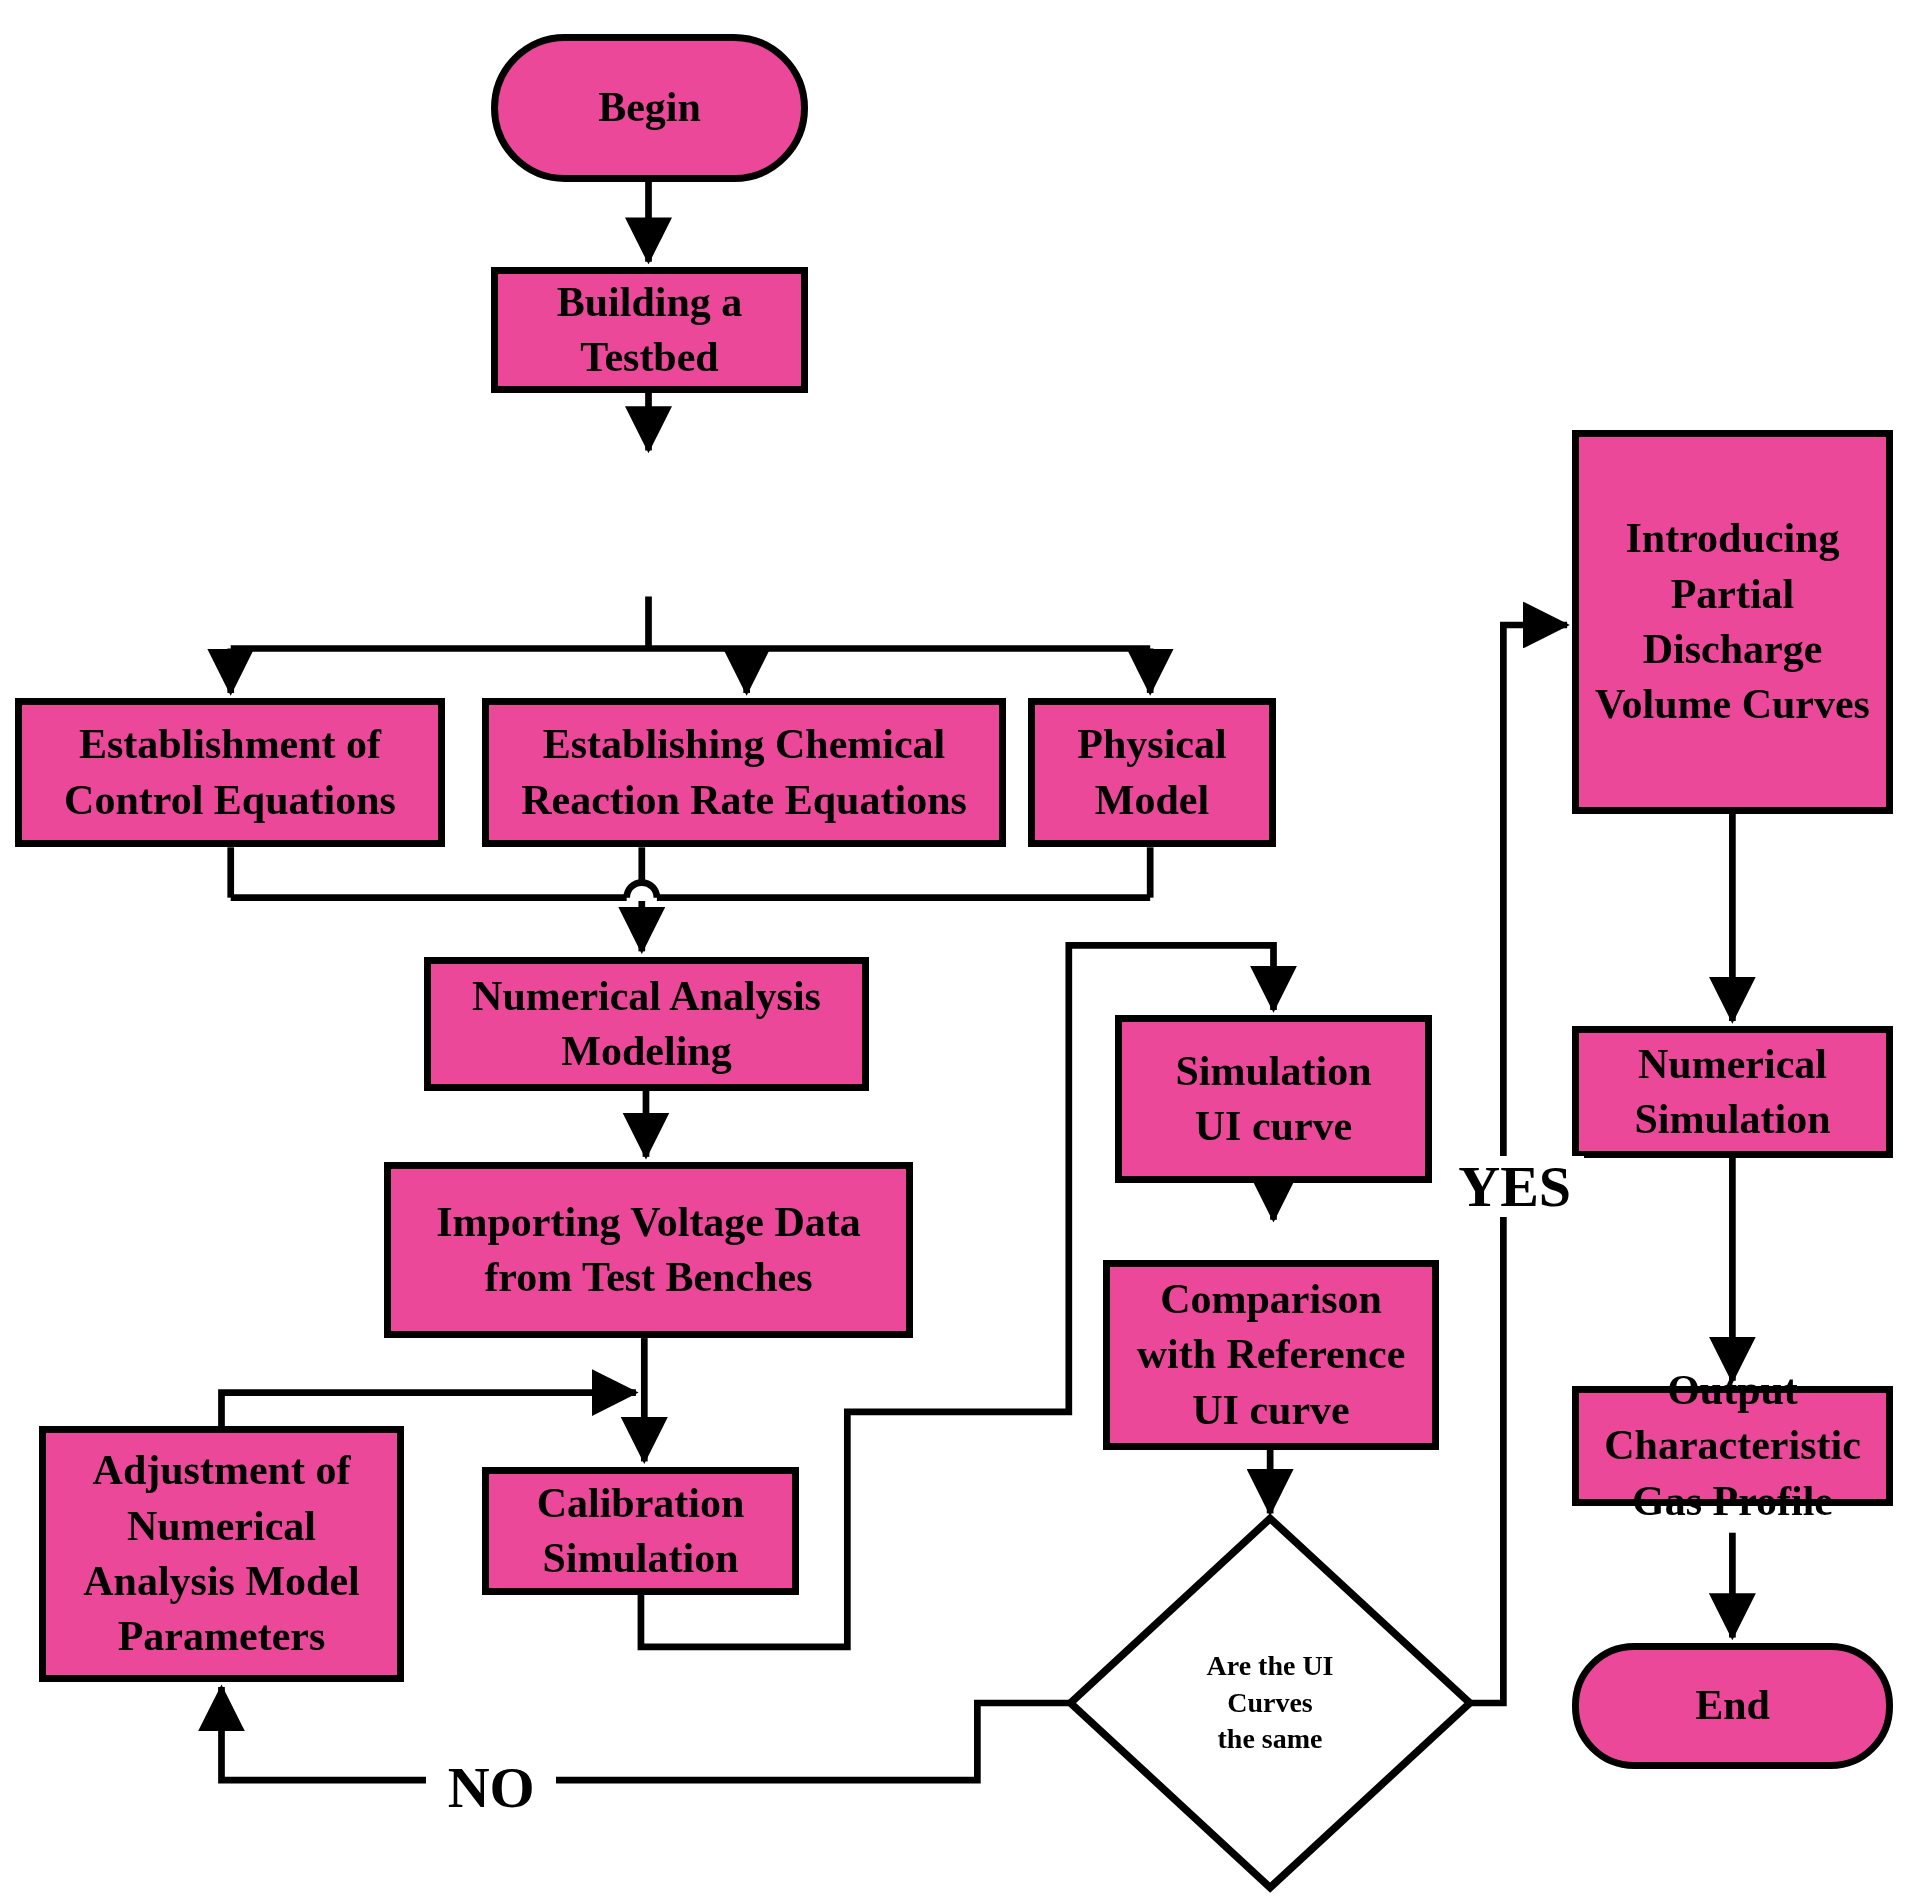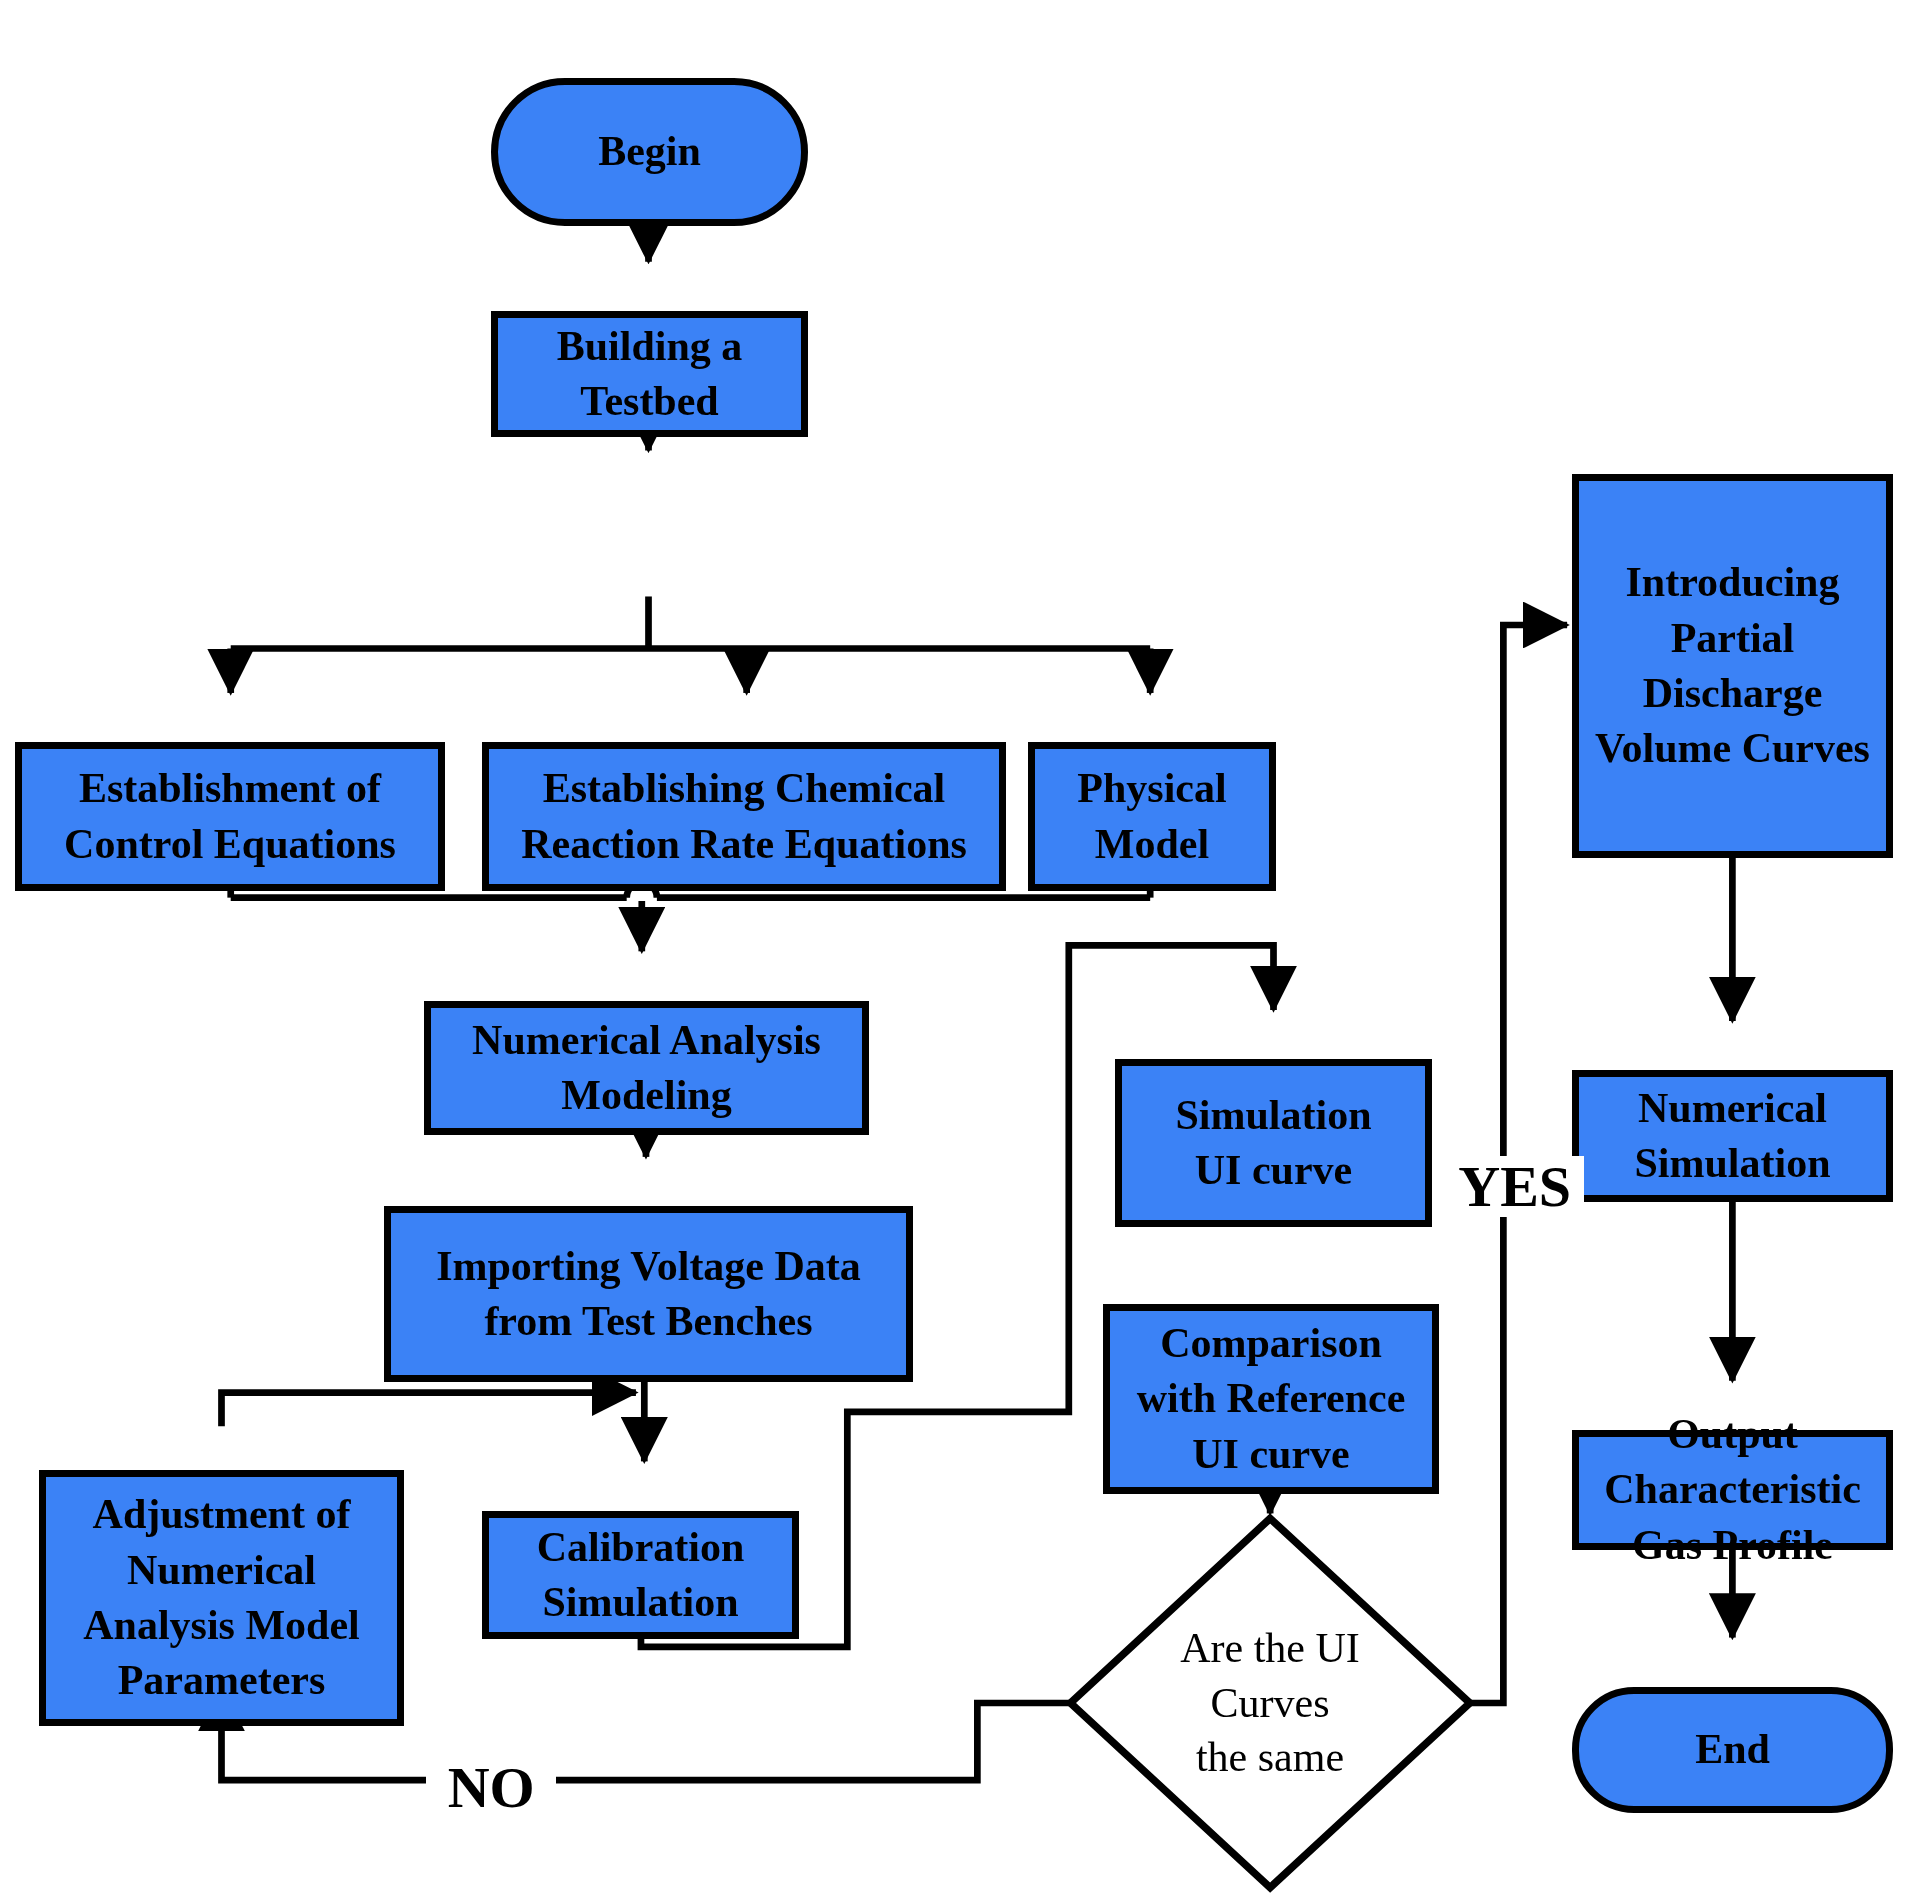--- a/index.html
+++ b/index.html
@@ -8,35 +8,34 @@
     width:1922px;height:1901px;
     background:#ffffff;
     font-family:"Liberation Serif","DejaVu Serif",serif;
     color:#000;
   }
   svg.edges{position:absolute;left:0;top:0;width:1922px;height:1901px;}
   .node{
     position:absolute;
     box-sizing:border-box;
     border:7.6px solid #000;
-    background:#3b82f6;
+    background:#ec4899;
     display:flex;align-items:center;justify-content:center;
     text-align:center;
     font-weight:bold;
     font-size:42px;line-height:1.32;
     white-space:pre-line;
-    margin-top:44px;
   }
   .stadium-begin{border-radius:76px;}
   .stadium-end{border-radius:62px;}
   .wide{font-size:42px;}
   .diamond-label{
     position:absolute;border:none;background:transparent;
     display:flex;align-items:center;justify-content:center;
-    text-align:center;font-weight:normal;font-size:42px;line-height:1.3;
+    text-align:center;font-weight:bold;font-size:28px;line-height:1.3;
     white-space:pre-line;
   }
   .edge-label{
     position:absolute;background:#fff;
     font-weight:bold;font-size:58px;line-height:1;
     padding:1.7px 6.7px;text-align:center;
   }
 </style>
 </head>
 <body>

